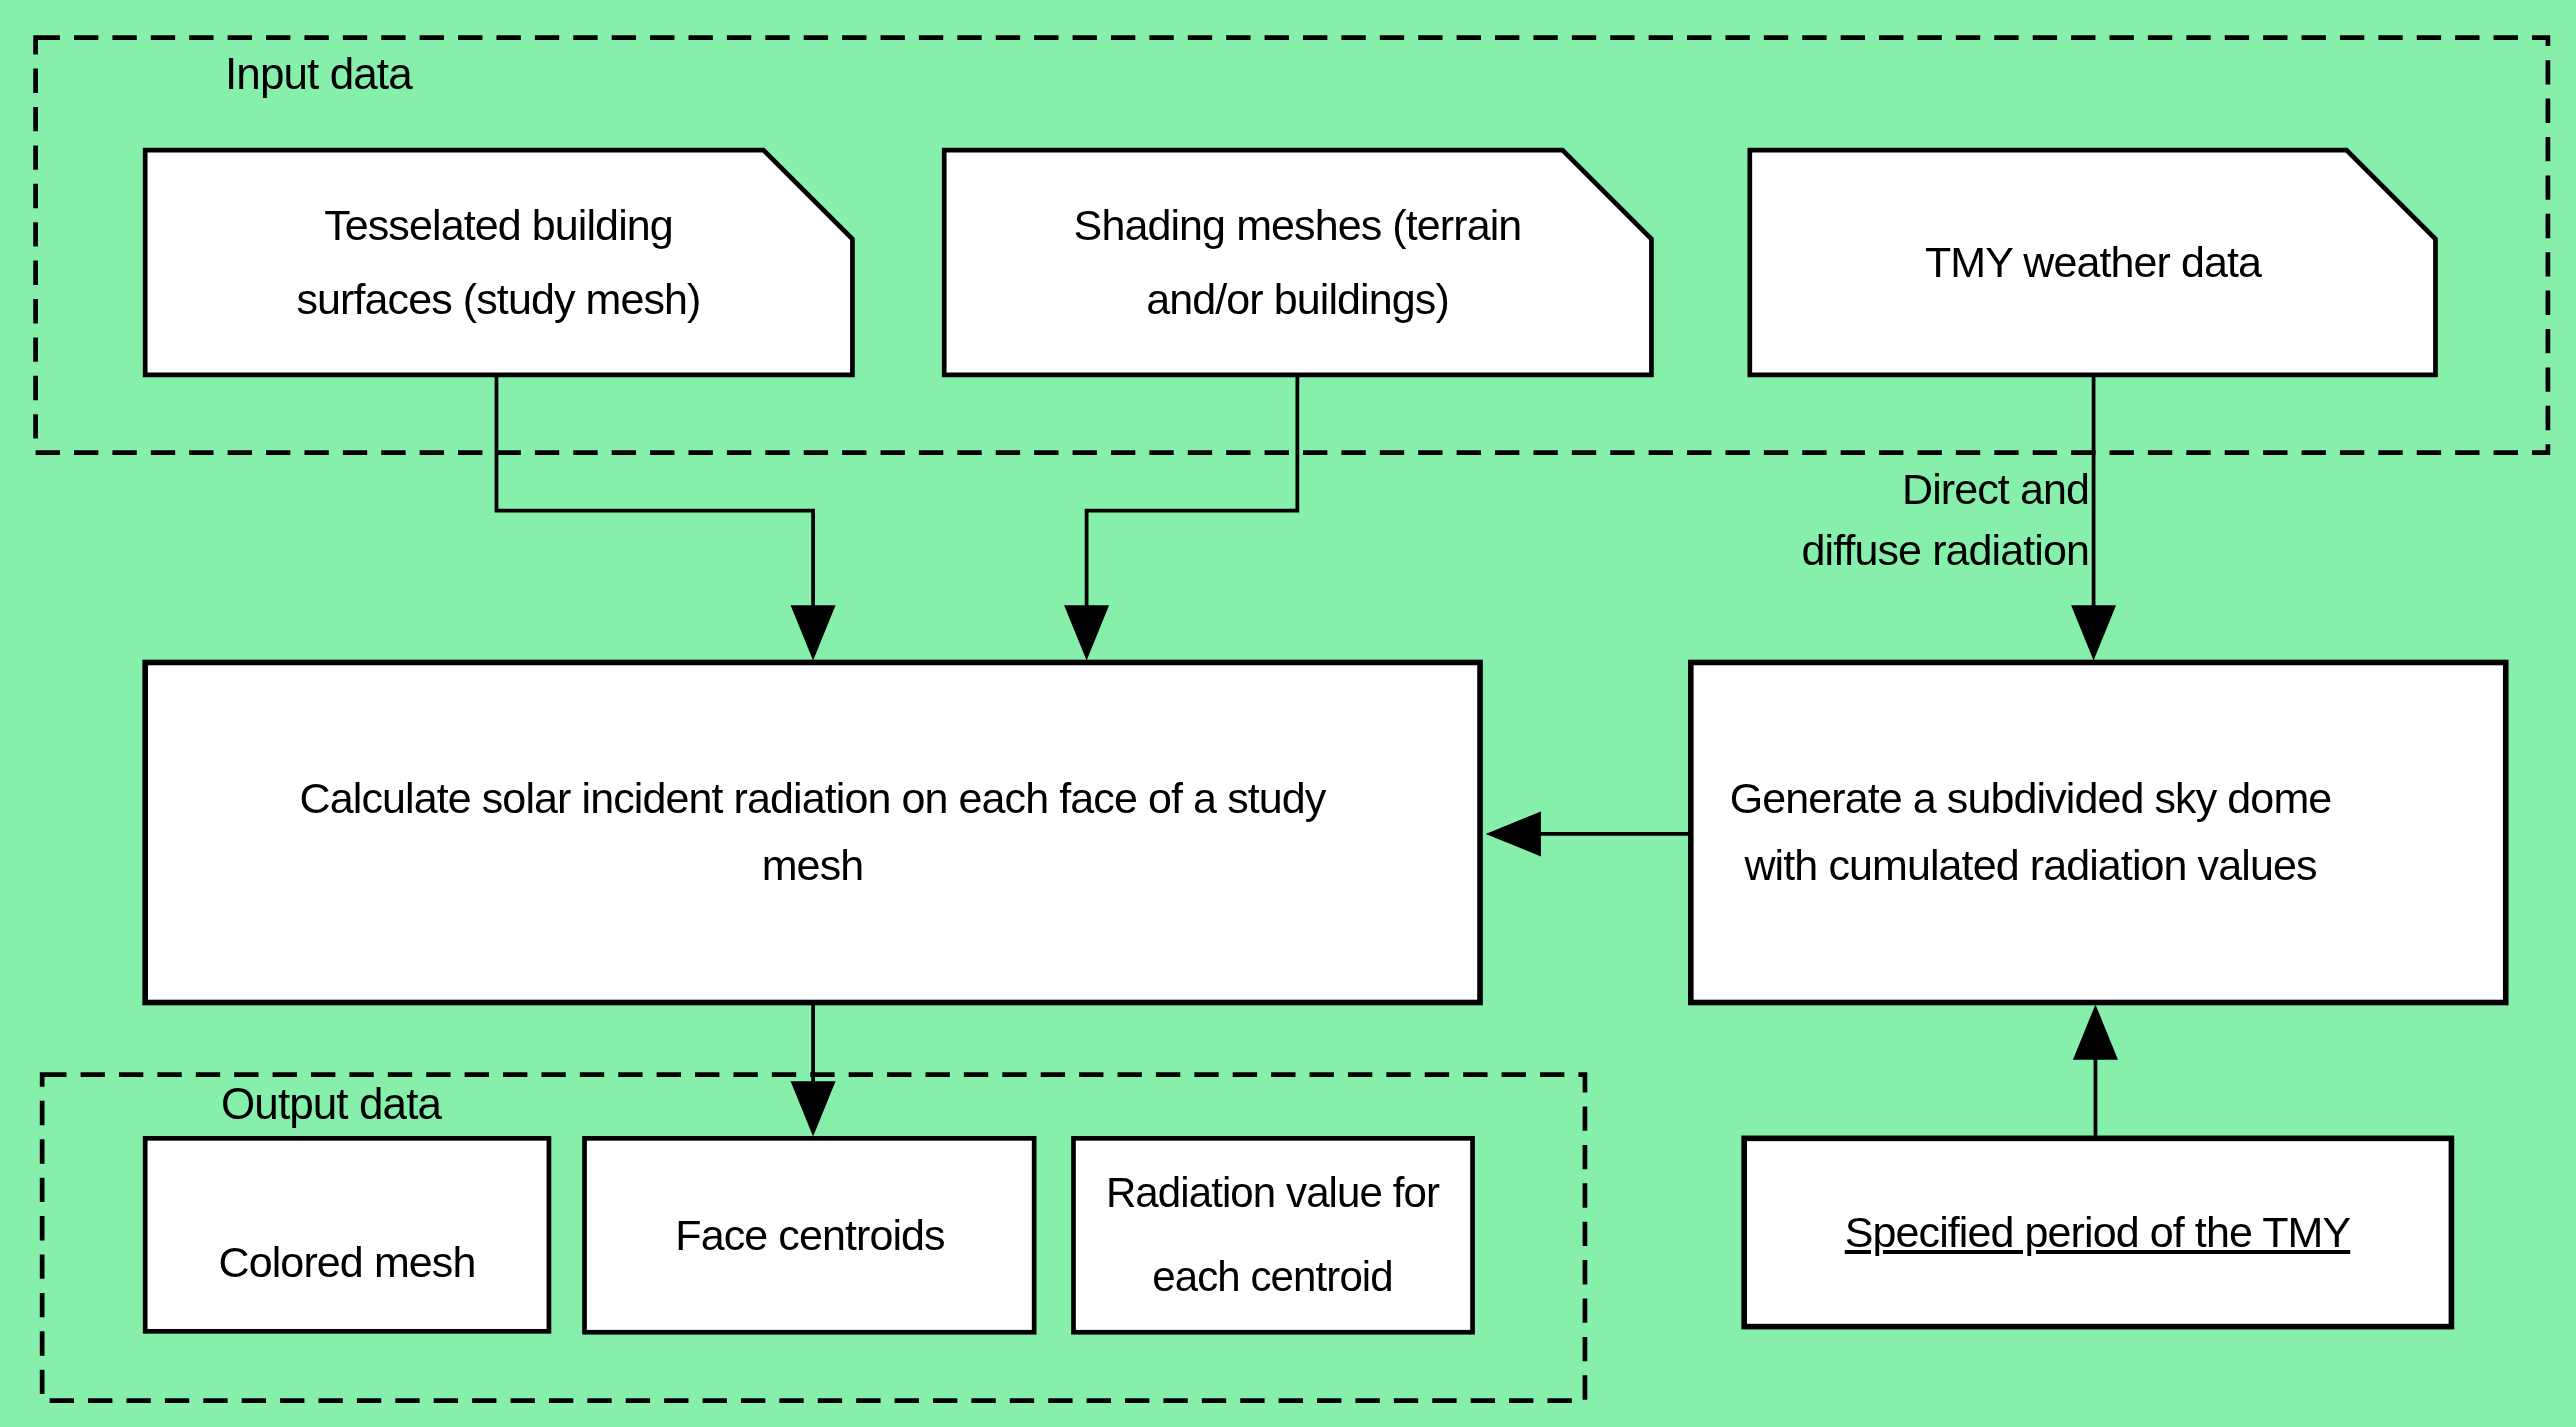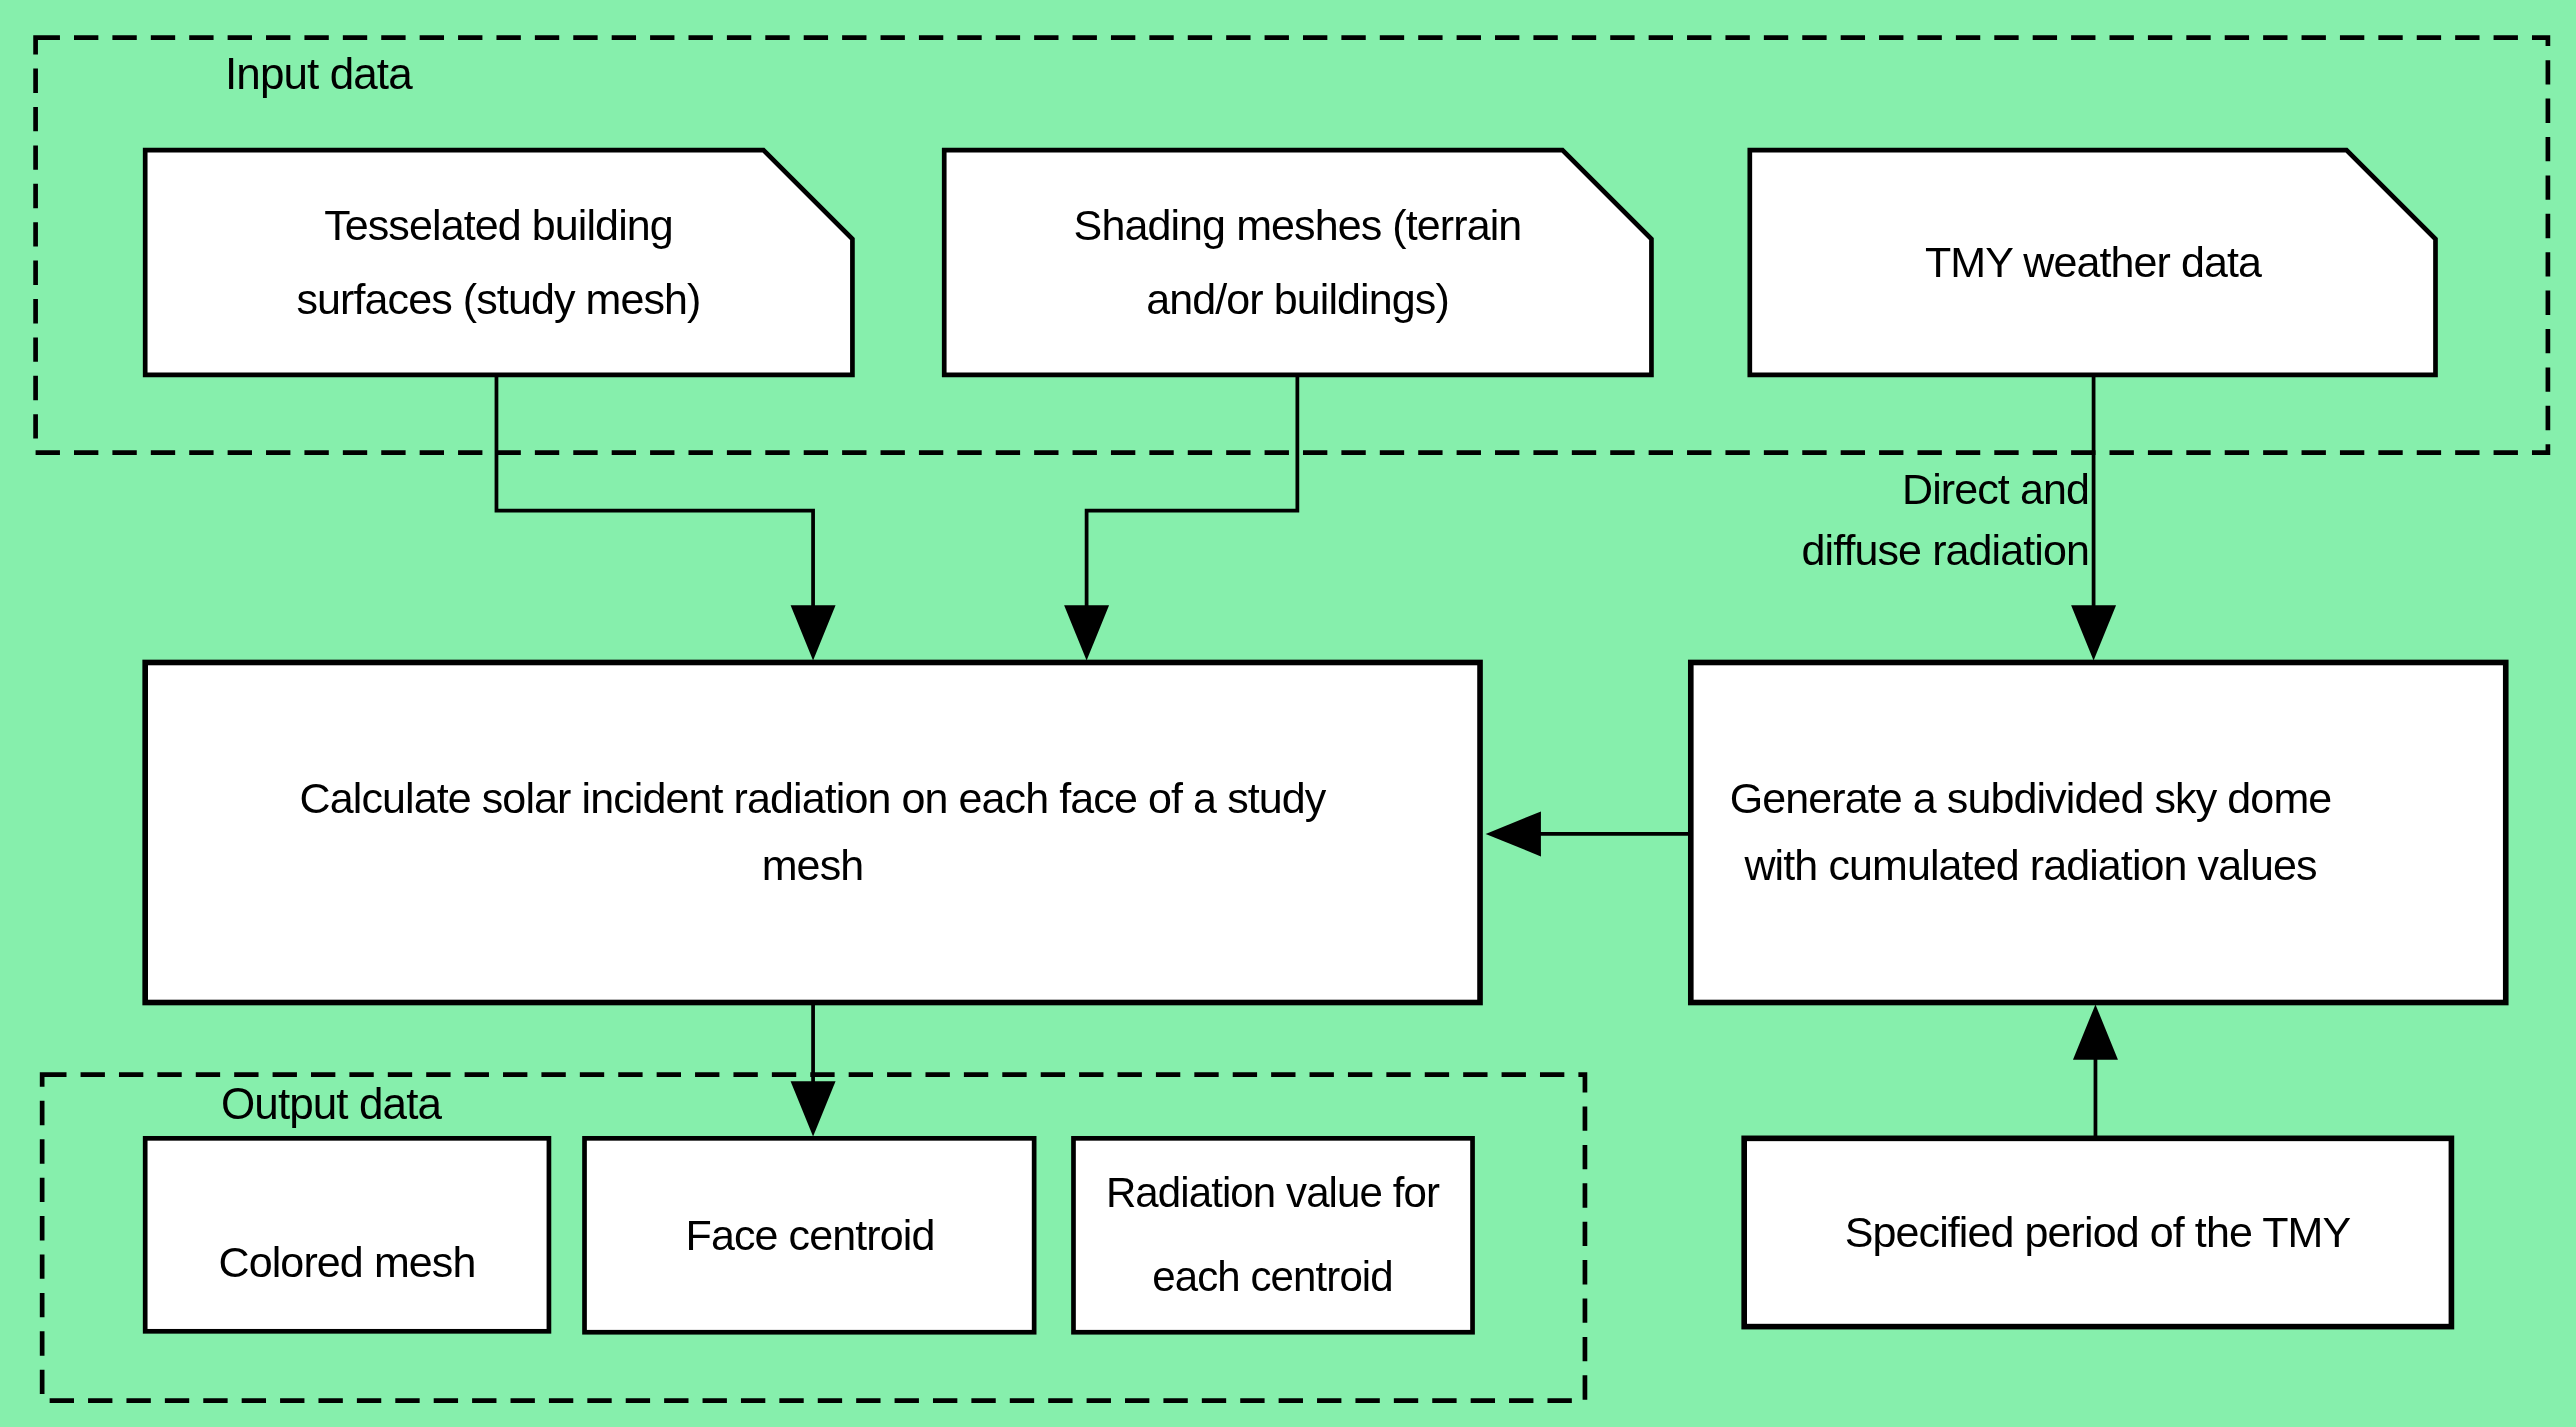--- a/index.html
+++ b/index.html
@@ -102,24 +102,24 @@
   <div class="nodelabel doclabel" style="left:145px; top:150px; width:707px; height:225px;">Tesselated building
 surfaces (study mesh)</div>
   <div class="nodelabel doclabel" style="left:944px; top:150px; width:707px; height:225px;">Shading meshes (terrain
 and/or buildings)</div>
   <div class="nodelabel" style="left:1750px; top:150px; width:686px; height:225px;">TMY weather data</div>
 
   <div class="nodelabel" style="left:145px; top:662px; width:1335px; height:340px;">Calculate solar incident radiation on each face of a study
 mesh</div>
   <div class="nodelabel" style="left:1623px; top:662px; width:815px; height:340px;">Generate a subdivided sky dome
 with cumulated radiation values</div>
-  <div class="nodelabel" style="left:1744px; top:1138px; width:707px; height:188px;">Specified period of the TMY</div>
+  <div class="nodelabel" style="left:1744px; top:1138px; width:707px; height:188px;text-decoration:underline;">Specified period of the TMY</div>
 
   <div class="nodelabel" style="left:145px; top:1166px; width:404px; height:193px;">Colored mesh</div>
-  <div class="nodelabel" style="left:585px; top:1138px; width:450px; height:194px;">Face centroid</div>
+  <div class="nodelabel" style="left:585px; top:1138px; width:450px; height:194px;">Face centroids</div>
   <div class="nodelabel smalllabel" style="left:1073px; top:1138px; width:399px; height:194px;">Radiation value for
 each centroid</div>
 
   <div class="edgelabel" style="left:1672px; top:459px; width:417px;">Direct and
 diffuse radiation</div>
 
 </div>
 
 
 </body></html>

